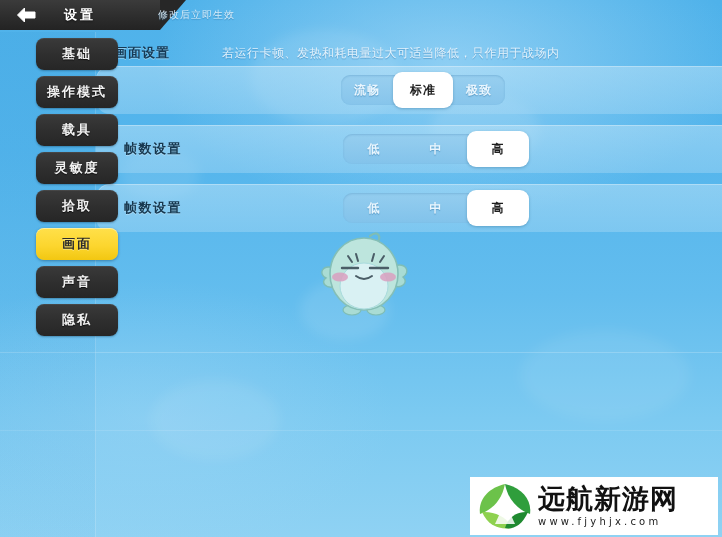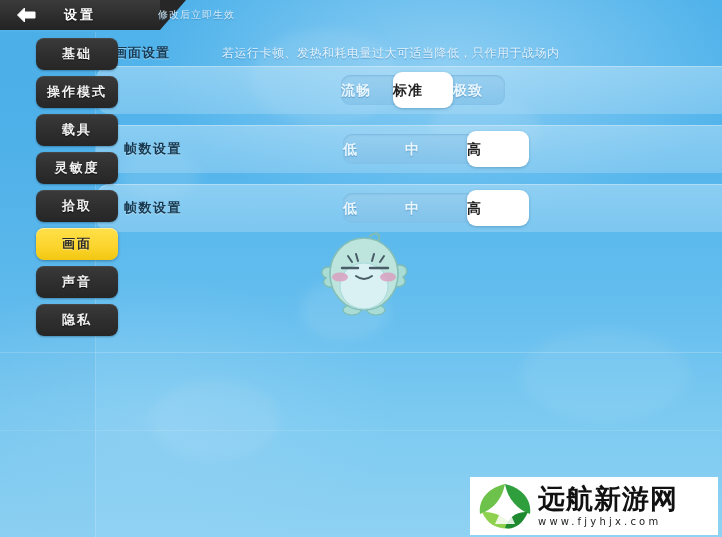--- a/index.html
+++ b/index.html
@@ -119,22 +119,22 @@
 
   
   .seg{
     position:absolute;top:9px;height:30px;
     background:linear-gradient(180deg,rgba(150,205,238,.78),rgba(130,193,233,.78));
     border-radius:9px;
     display:flex;align-items:center;
     box-shadow:inset 0 1px 2px rgba(60,130,180,.30);
   }
   .seg-opt{
-    flex:0 0 auto;height:30px;line-height:30px;text-align:left;
-    color:#eaf6fe;font-size:14px;font-weight:bold;letter-spacing:1px;
+    flex:0 0 auto;height:30px;line-height:30px;text-align:center;
+    color:#eaf6fe;font-size:12px;font-weight:bold;letter-spacing:1px;
     cursor:pointer;position:relative;
     text-shadow:0 1px 1px rgba(50,120,170,.55);
   }
   .seg-opt.sel{
     background:#ffffff;border-radius:9px;color:#1f1f1f;
     box-shadow:0 1px 3px rgba(30,90,130,.35);
     text-shadow:none;
     margin:-3px 0;height:36px;line-height:36px;
   }
 

